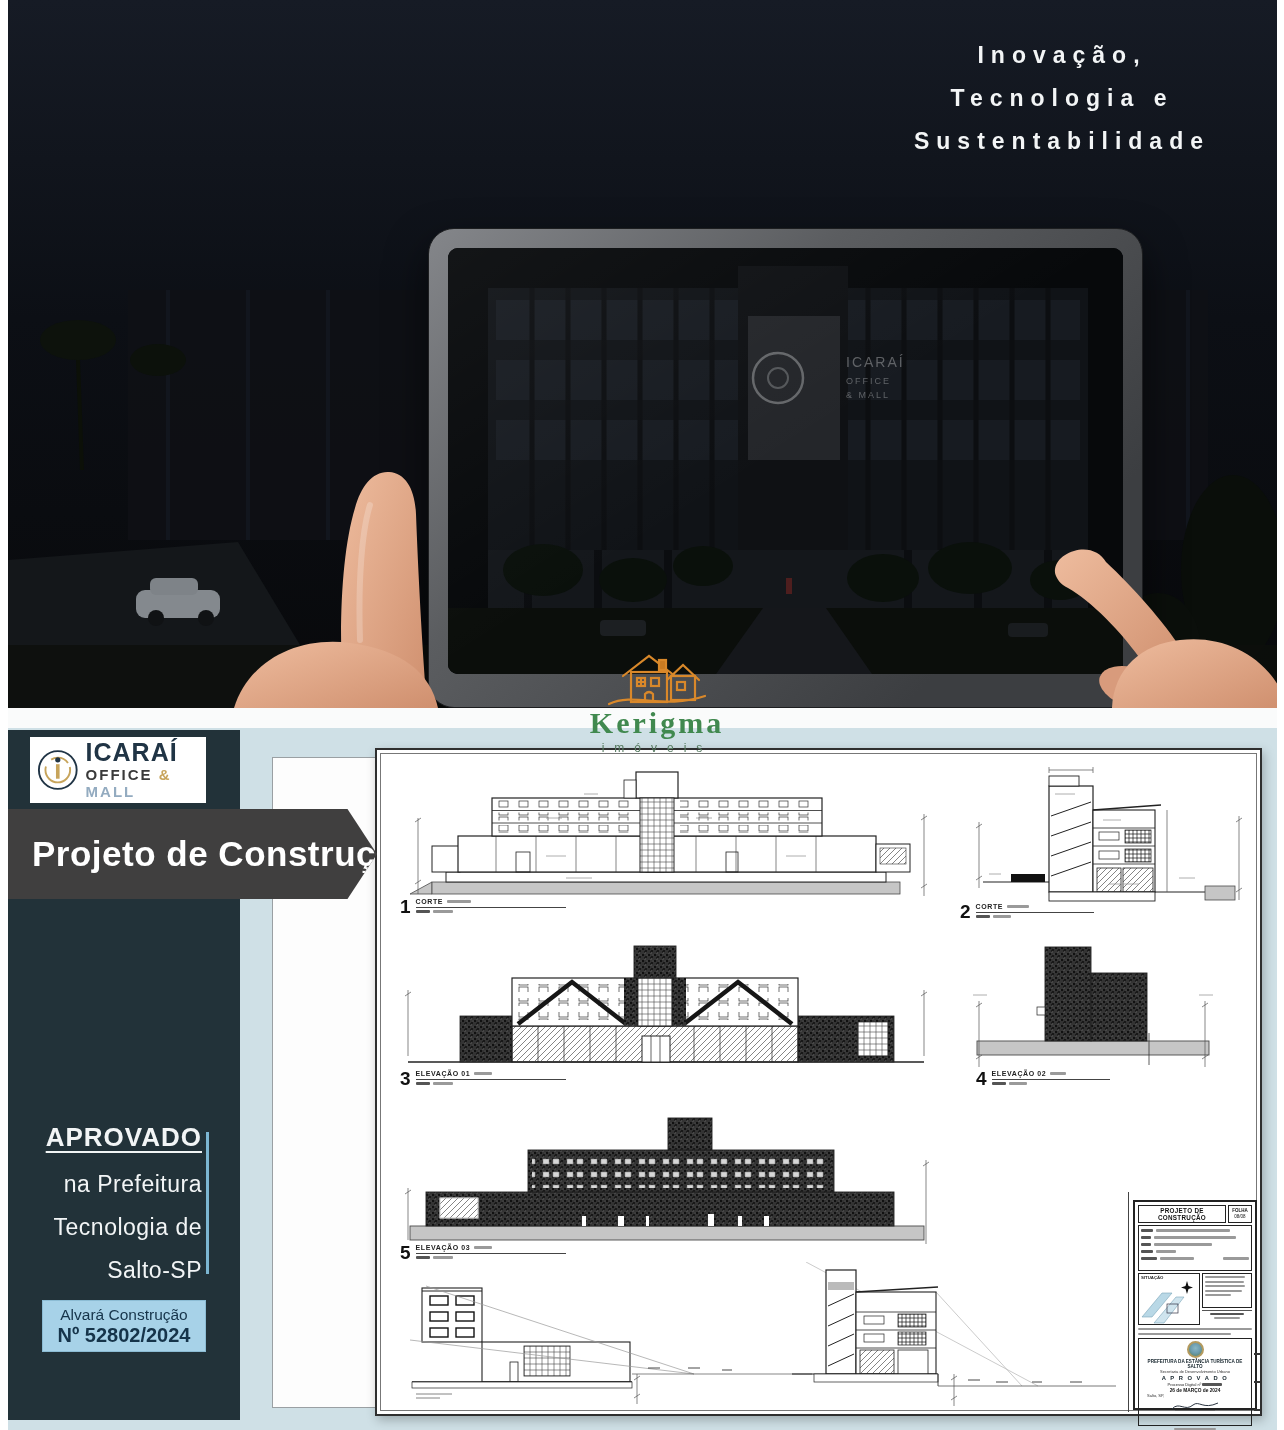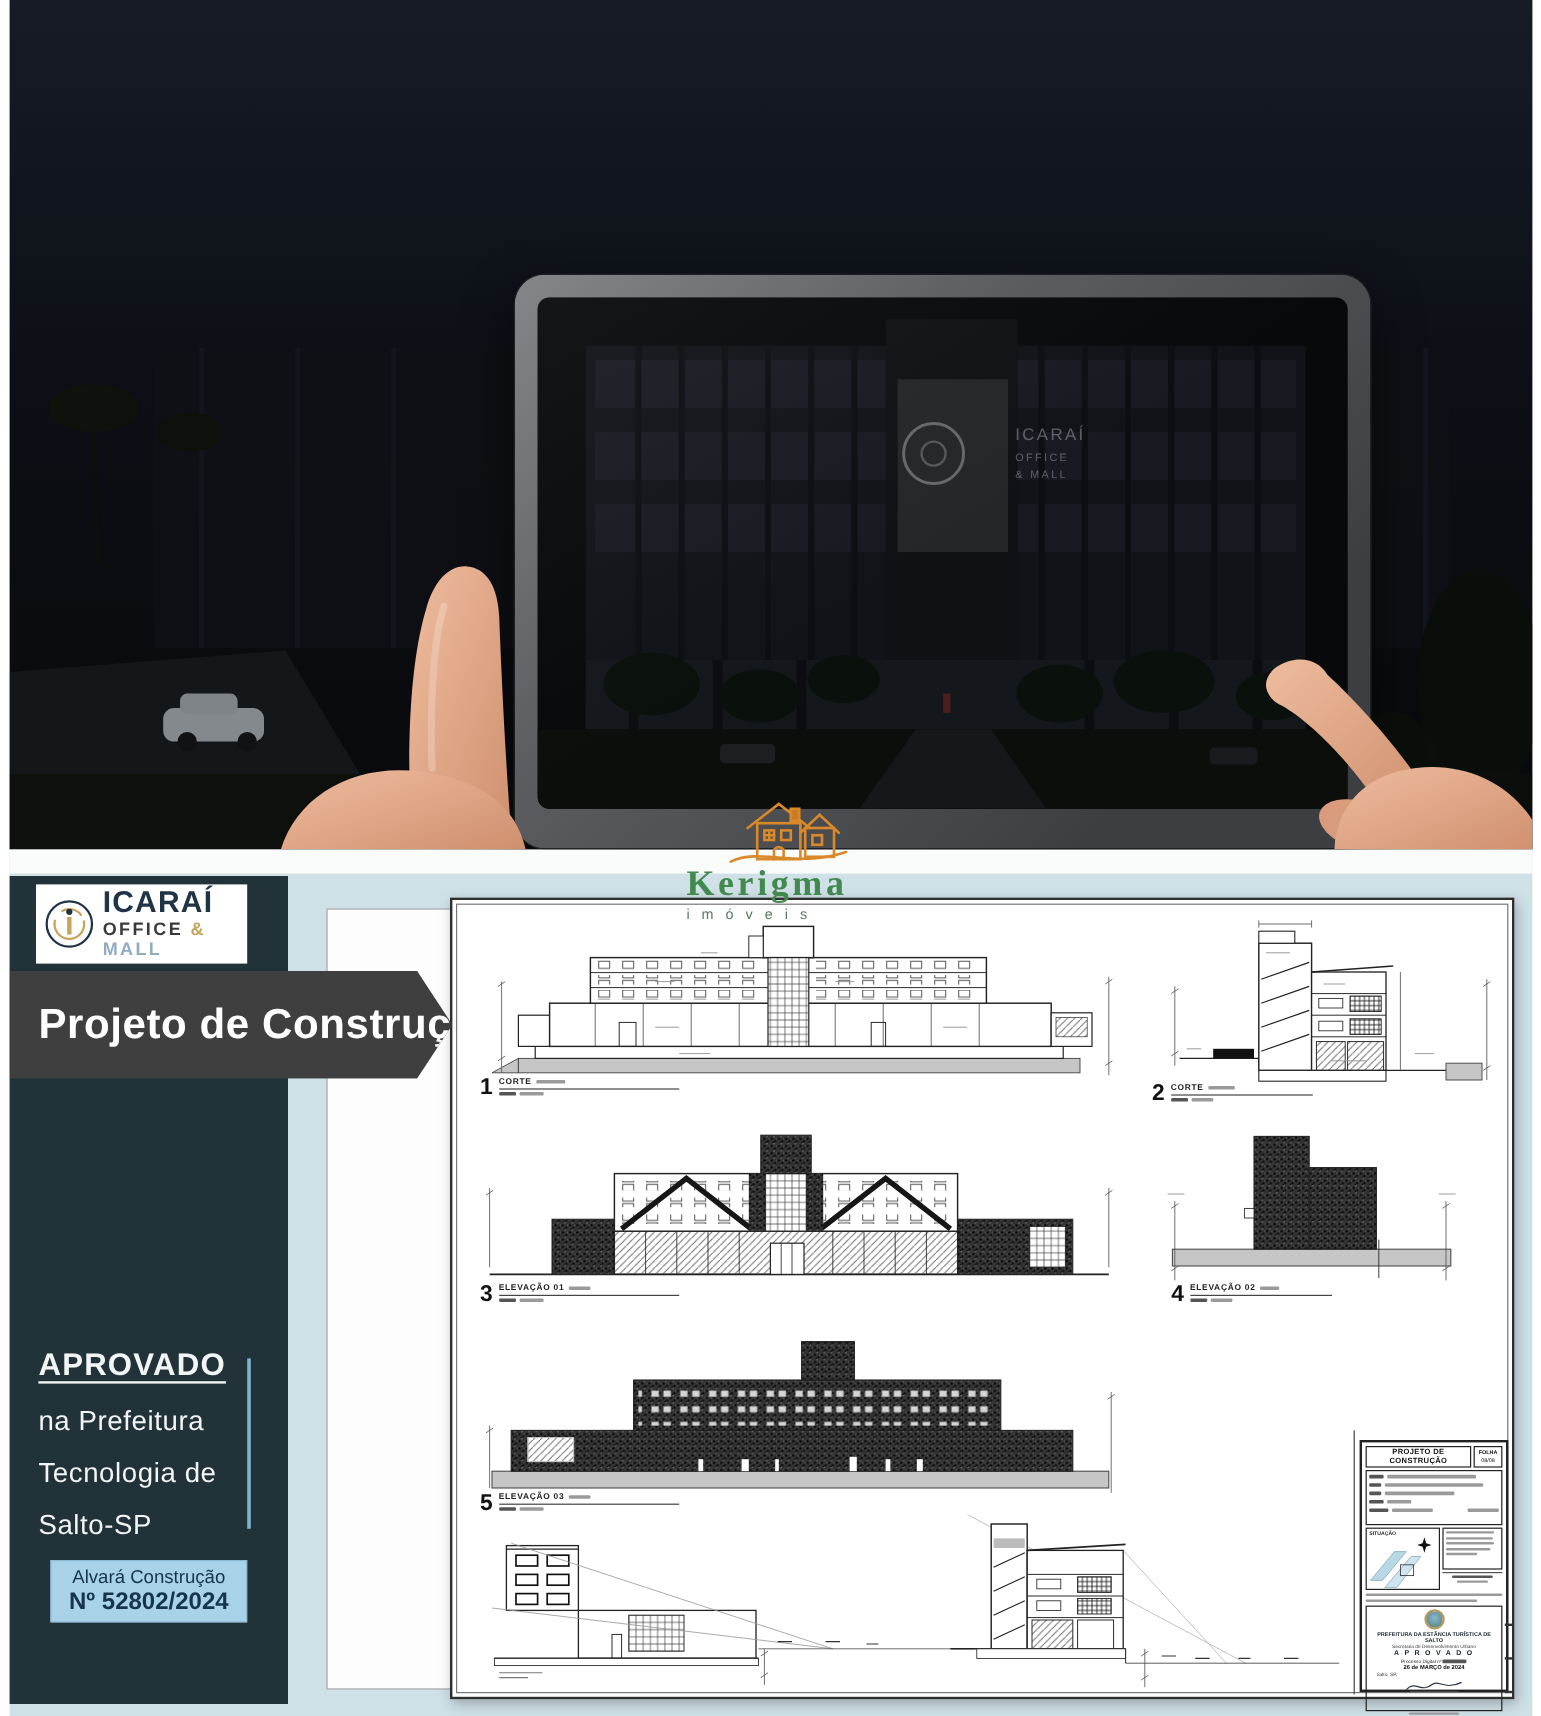--- a/index.html
+++ b/index.html
@@ -11,34 +11,34 @@
   #photo{left:8px;top:0;width:1269px;height:708px;background:linear-gradient(180deg,#161b25 0%,#0c0f15 45%,#08090b 100%);overflow:hidden}
   #hero-title{left:48px;top:24px;font-size:132px;font-style:italic;font-weight:bold;letter-spacing:3px;color:transparent;-webkit-text-stroke:2.5px #edf1f3;white-space:nowrap;z-index:6}
   #tagline{left:858px;top:42px;width:392px;text-align:center;z-index:6;color:#f3f5f6}
   #tagline .tl{font-size:23px;font-weight:600;letter-spacing:7px;margin-bottom:16px;white-space:nowrap}
 
   #tablet{left:420px;top:228px;width:715px;height:480px;border-radius:26px;background:linear-gradient(135deg,#84868a 0%,#5b5d60 35%,#3c3e41 80%);border:1px solid #1d1e20;box-shadow:0 18px 40px rgba(0,0,0,.55);z-index:3}
   #screen{left:440px;top:248px;width:675px;height:426px;border-radius:10px;background:#07090b;overflow:hidden;z-index:4}
   .sign-txt{position:absolute;color:#9b9da0;opacity:.55;letter-spacing:2px}
 
   
-  #watermark{left:572px;top:666px;width:170px;z-index:12}
+  #watermark{left:572px;top:652px;width:170px;text-align:center;z-index:12}
   #wm-name{font-family:"Liberation Serif",serif;font-size:30px;font-weight:600;letter-spacing:3px;color:#41894f;line-height:1}
   #wm-tag{font-size:12px;letter-spacing:10px;color:#567a60;margin-top:3px}
 
   
   #bottom{left:8px;top:708px;width:1269px;height:722px;background:#cfe0e6}
   #divider{left:0;top:0;width:100%;height:20px;background:#fafbfb}
   #sidebar{left:0;top:22px;width:232px;height:690px;background:#223239}
   #logo-box{left:22px;top:29px;width:176px;height:66px;background:#fff;display:flex;align-items:center;gap:6px;padding:4px 6px;z-index:5}
   #logo-name{font-size:25px;font-weight:bold;color:#203445;letter-spacing:1px;line-height:1}
   .logo-sub{font-size:15px;font-weight:bold;letter-spacing:2px;margin-top:1px}
   #banner{left:0;top:101px;width:369px;height:90px;background:#403f3f;clip-path:polygon(0 0,92% 0,100% 50%,92% 100%,0 100%);display:flex;align-items:center;z-index:6}
   #banner span{color:#fff;font-size:35px;font-weight:bold;letter-spacing:.5px;padding-left:24px;white-space:nowrap}
-  #approval{left:24px;top:414px;width:170px;text-align:left;color:#f2f5f6}
+  #approval{left:24px;top:414px;width:170px;text-align:right;color:#f2f5f6}
   #approval .ap-head{font-size:26px;font-weight:bold;text-decoration:underline;text-underline-offset:5px;margin-bottom:18px;letter-spacing:1px}
   #approval .ap-line{font-size:23px;margin-bottom:16px;letter-spacing:.5px}
   #accent-line{left:198px;top:424px;width:3px;height:142px;background:#7cb6d2}
   #badge{left:34px;top:592px;width:164px;height:52px;background:#a7d2e8;border:1px solid #8cbcd4;display:flex;flex-direction:column;justify-content:center;text-align:center;color:#16344a}
   #badge .b1{font-size:15.5px;font-weight:normal}
   #badge .b2{font-size:20px;font-weight:bold}
 
   
   #sheet-back{left:264px;top:49px;width:114px;height:651px;background:#fdfdfd;border:1px solid #9aa0a3}
   #sheet{left:367px;top:40px;width:887px;height:668px;background:#fff;border:2px solid #2f2f2f;box-shadow:2px 4px 10px rgba(0,0,0,.25)}
@@ -185,20 +185,25 @@
         <path d="M226,708 C240,662 288,636 342,643 C394,650 422,672 430,708 Z"></path>
         <path d="M352,640 C350,580 354,530 362,505" stroke="rgba(255,255,255,.22)" stroke-width="6" fill="none" stroke-linecap="round"></path>
       </g>
       <g fill="url(#skin)">
         <path d="M1048,576 C1044,566 1052,555 1066,551 C1080,547 1092,552 1098,562 C1124,586 1156,622 1174,650 C1182,663 1178,674 1166,678 C1154,682 1144,676 1136,664 C1114,632 1082,600 1060,588 C1052,584 1050,580 1048,576 Z"></path>
         <ellipse cx="1126" cy="688" rx="36" ry="20" transform="rotate(18 1126 688)" fill="#d89b7c"></ellipse>
         <path d="M1104,708 C1106,668 1134,644 1172,640 C1220,634 1266,660 1280,708 Z"></path>
       </g>
     </svg>
 
+    <div id="tagline" class="abs">
+      <div class="tl">Inovação,</div>
+      <div class="tl">Tecnologia e</div>
+      <div class="tl">Sustentabilidade</div>
+    </div>
   </div>
 
   <div id="watermark" class="abs">
     <svg width="112" height="56" style="display:block;margin:0 auto">
       <g stroke="#d9882a" stroke-width="2.2" fill="none" stroke-linecap="round">
         <rect x="30" y="20" width="36" height="30"></rect>
         <polyline points="22,24 48,4 74,24"></polyline>
         <rect x="58" y="8" width="7" height="10" fill="#c97b22"></rect>
         <rect x="36" y="26" width="8" height="8"></rect>
           <line x1="40" y1="26" x2="40" y2="34"></line>

